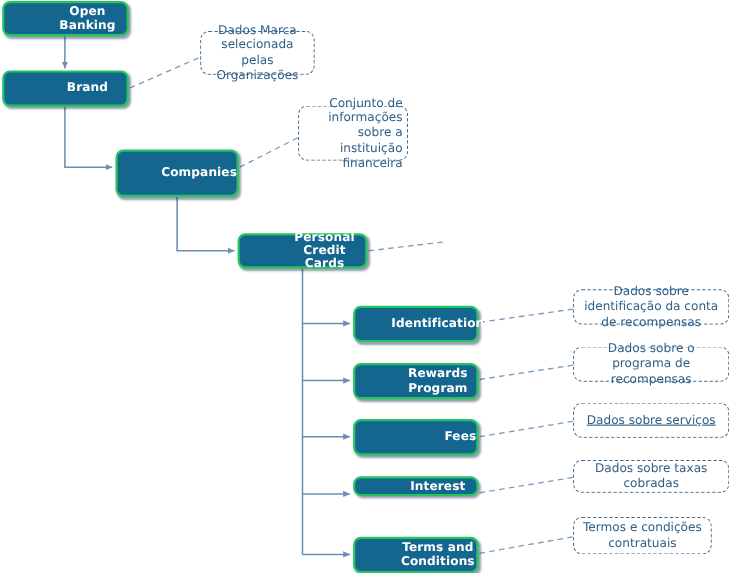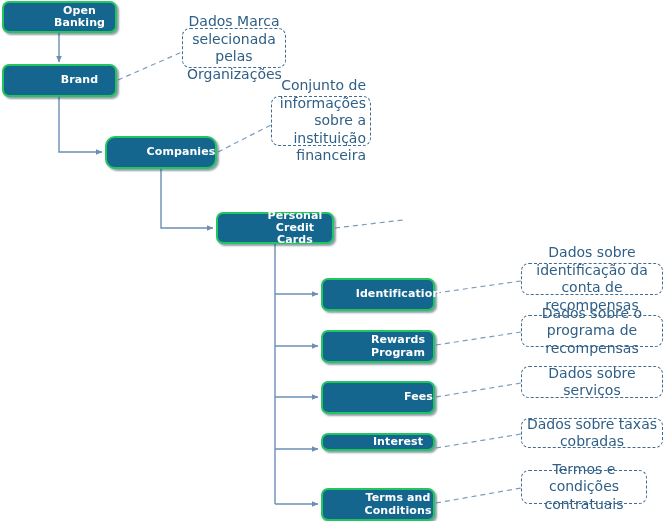--- a/index.html
+++ b/index.html
@@ -48,21 +48,21 @@
   }
   .note {
     position: absolute;
     box-sizing: border-box;
     background: #ffffff;
     border: 1.5px dashed #3f6b92;
     border-radius: 8px;
     color: #2f5f86;
     font-family: "DejaVu Sans", sans-serif;
     font-weight: normal;
-    font-size: 14px;
+    font-size: 11px;
     line-height: 1.25;
     display: flex;
     align-items: center;
     justify-content: center;
     text-align: center;
     padding: 2px 4px;
     z-index: 2;
   }
   .note span {
     display: block;
@@ -106,21 +106,21 @@
   </svg>
 
   <div class="node" style="left:2px; top:1px; width:115px; height:32px;">
     <span>Open Banking</span>
   </div>
 
   <div class="node" style="left:2px; top:64px; width:115px; height:33px;">
     <span>Brand</span>
   </div>
 
-  <div class="node" style="left:105px; top:136px; width:112px; height:33px;border-radius:10px;">
+  <div class="node" style="left:105px; top:136px; width:112px; height:43px;">
     <span>Companies</span>
   </div>
 
   <div class="node" style="left:216px; top:212px; width:118px; height:32px;">
     <span>Personal Credit Cards</span>
   </div>
 
   <div class="node" style="left:321px; top:278px; width:114px; height:33px;">
     <span>Identification</span>
   </div>
@@ -151,21 +151,21 @@
 
 
   <div class="note" style="left:521px; top:263px; width:142px; height:32px;">
     <span>Dados sobre identificação da conta de recompensas</span>
   </div>
 
   <div class="note" style="left:521px; top:315px; width:142px; height:32px;text-align:center;">
     <span>Dados sobre o programa de recompensas</span>
   </div>
 
-  <div class="note" style="left:521px; top:366px; width:142px; height:32px;">
+  <div class="note" style="left:521px; top:366px; width:142px; height:32px;text-decoration:underline;">
     <span>Dados sobre serviços</span>
   </div>
 
   <div class="note" style="left:521px; top:418px; width:142px; height:30px;">
     <span>Dados sobre taxas cobradas</span>
   </div>
 
   <div class="note" style="left:521px; top:470px; width:126px; height:34px;">
     <span>Termos e condições contratuais</span>
   </div>

